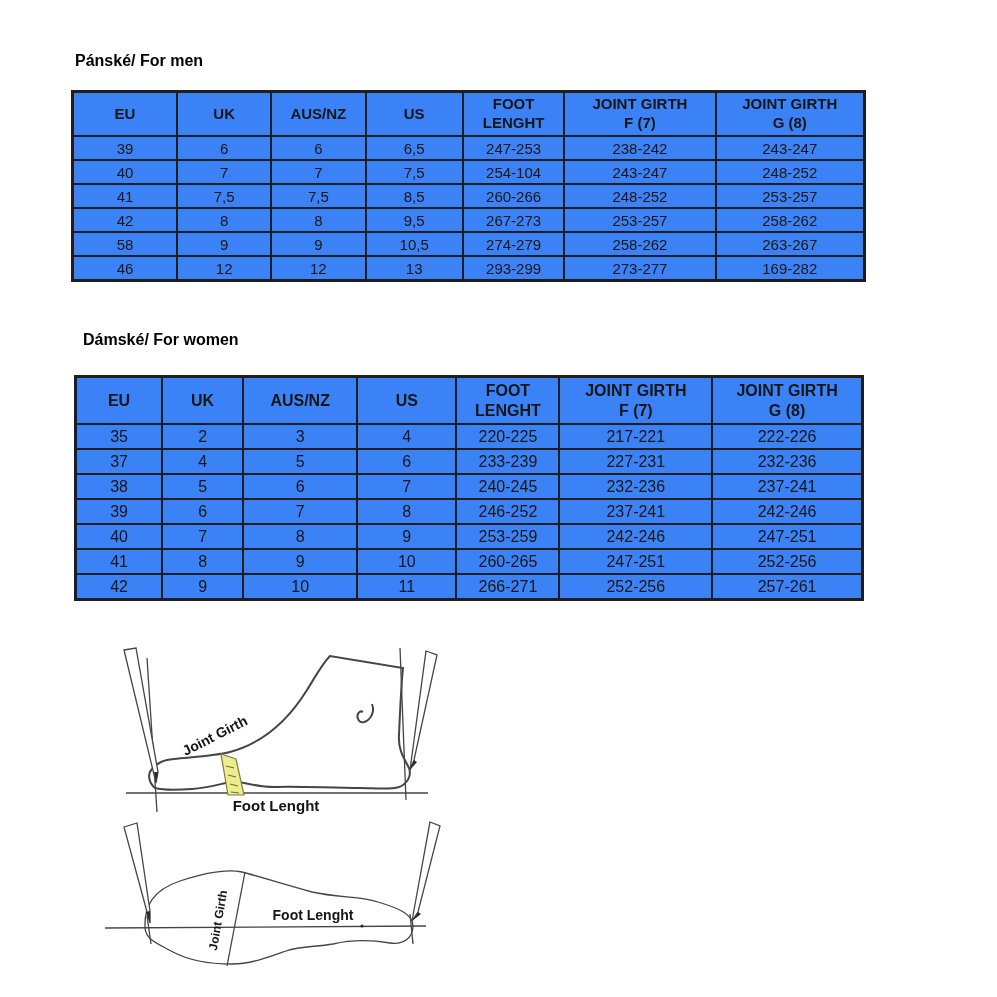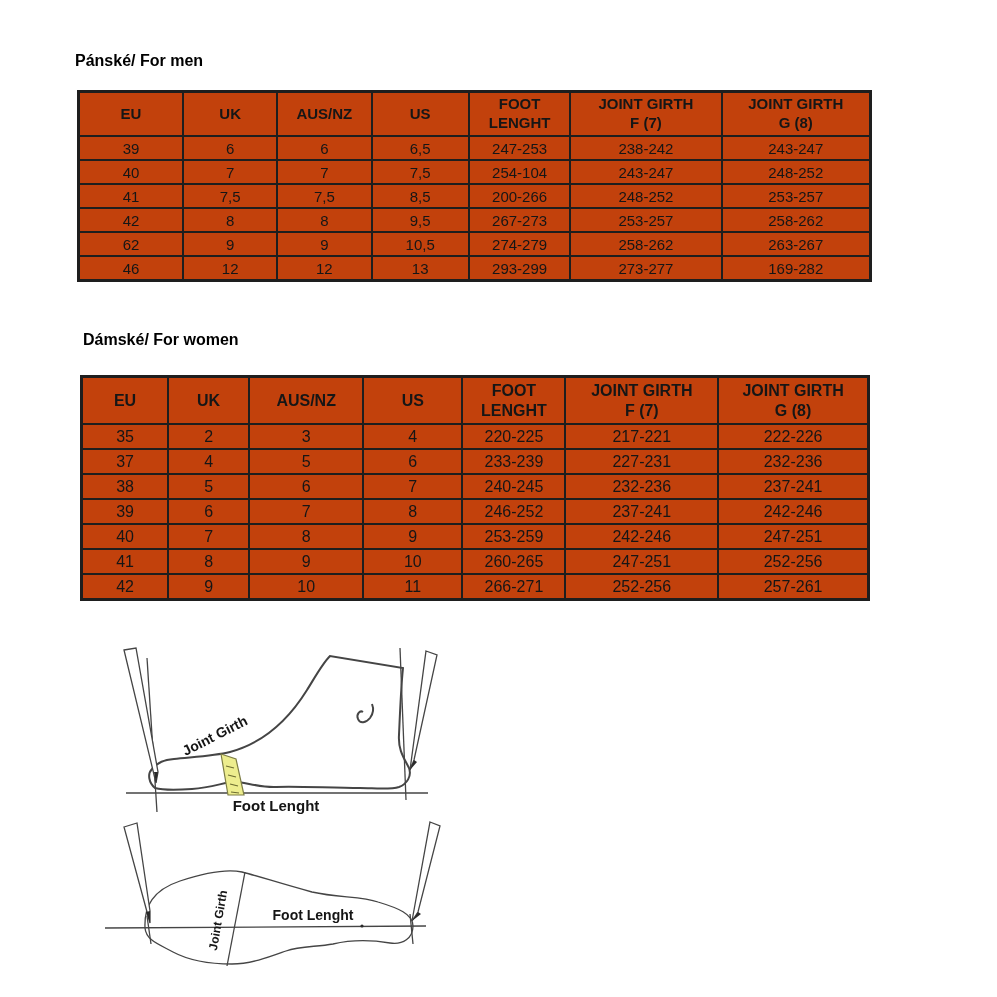--- a/index.html
+++ b/index.html
@@ -6,21 +6,21 @@
   .page {
     position:relative; width:997px; height:997px; background:#fff;
     font-family:"Liberation Sans", sans-serif; color:#111; overflow:hidden;
   }
   .tbl-title { position:absolute; margin:0; font-size:16px; font-weight:bold; color:#000; }
   .title-men   { left:75px; top:52px; }
   .title-women { left:83px; top:331px; }
 
   table.size-table {
     position:absolute; border-collapse:collapse; table-layout:fixed;
-    border:3px solid #1e1e1e; background:#c2410c;margin-left:6px;
+    border:3px solid #1e1e1e; background:#3b82f6;
   }
   .table-men   { left:71px; top:90px;  width:795px; font-size:15px; }
   .table-women { left:74px; top:375px; width:790px; font-size:16px; }
   .size-table th, .size-table td {
     border:2px solid #1e1e1e; text-align:center; vertical-align:middle;
     padding:0; color:#161616; overflow:hidden;
   }
   .size-table th { font-weight:bold; white-space:pre-line; line-height:1.25; }
   .table-men   th { height:42px; } .table-men   td { height:22px; }
   .table-women th { height:45px; } .table-women td { height:23px; }
@@ -81,35 +81,35 @@
           <td>7,5</td>
           <td>254-104</td>
           <td>243-247</td>
           <td>248-252</td>
         </tr>
         <tr>
           <td>41</td>
           <td>7,5</td>
           <td>7,5</td>
           <td>8,5</td>
-          <td>200-266</td>
+          <td>260-266</td>
           <td>248-252</td>
           <td>253-257</td>
         </tr>
         <tr>
           <td>42</td>
           <td>8</td>
           <td>8</td>
           <td>9,5</td>
           <td>267-273</td>
           <td>253-257</td>
           <td>258-262</td>
         </tr>
         <tr>
-          <td>62</td>
+          <td>58</td>
           <td>9</td>
           <td>9</td>
           <td>10,5</td>
           <td>274-279</td>
           <td>258-262</td>
           <td>263-267</td>
         </tr>
         <tr>
           <td>46</td>
           <td>12</td>

